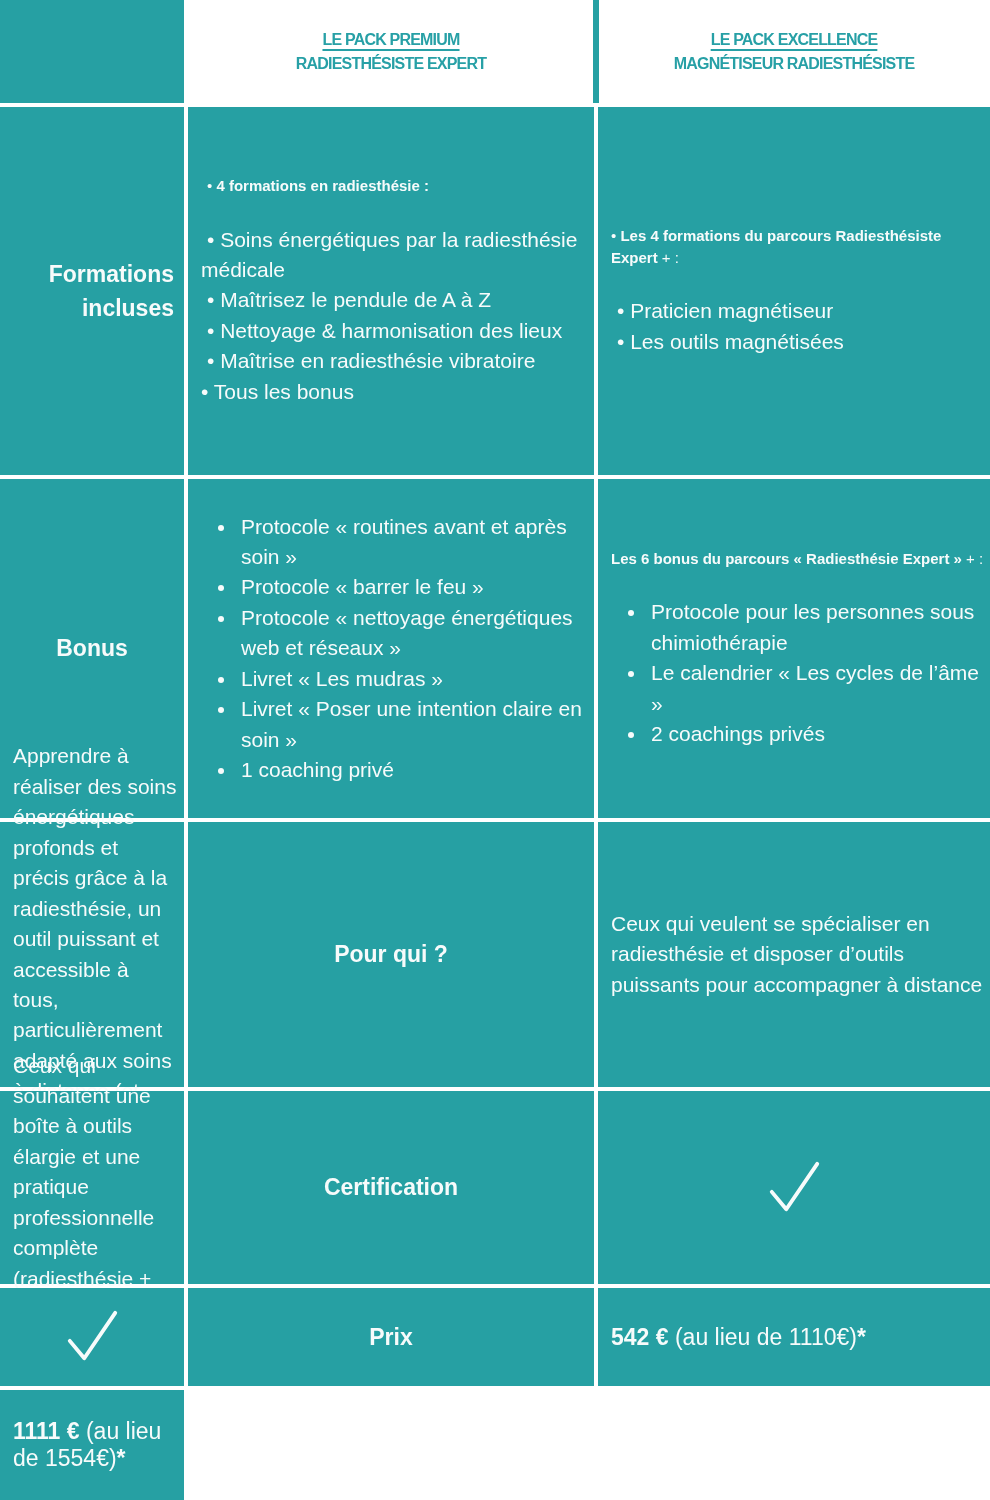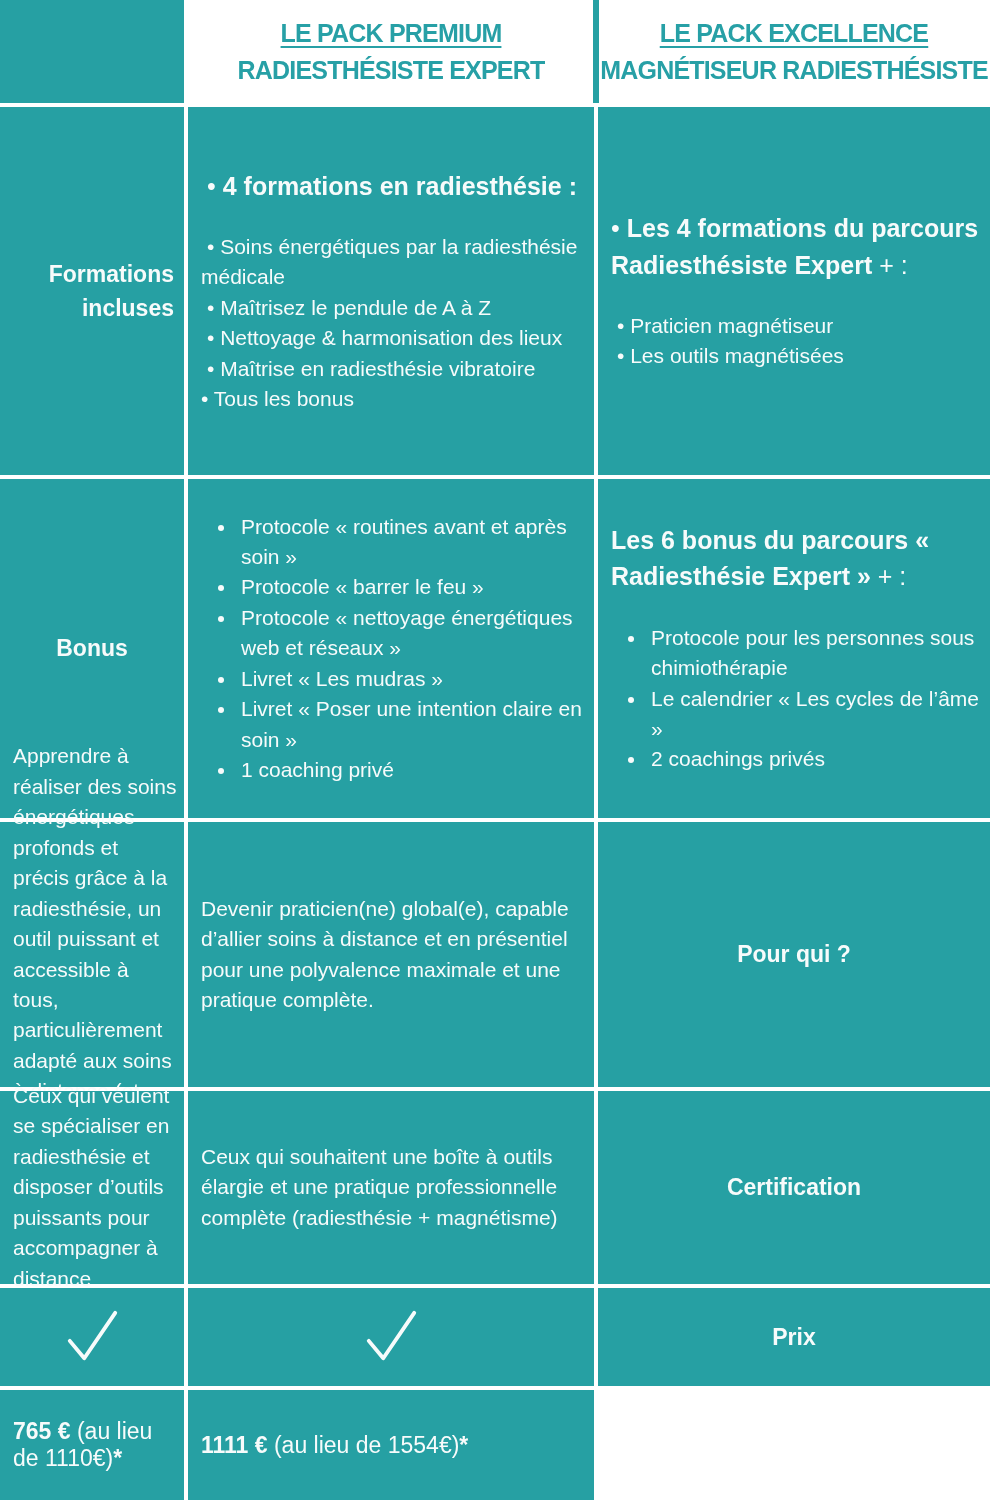--- a/index.html
+++ b/index.html
@@ -26,21 +26,21 @@
     justify-content: center;
   }
   .cell.white { background: #ffffff; }
 
   
   .hdr {
     align-items: center;
     text-align: center;
     color: #27a0a6;
     font-weight: bold;
-    font-size: 25px;
+    font-size: 16px;
     letter-spacing: -0.8px;
     line-height: 1.45;
   }
   .hdr .title { text-decoration: underline; text-underline-offset: 4px; text-decoration-thickness: 2px; }
   .hdr-divider {
     position: absolute;
     left: 593px; top: 0; width: 6px; height: 103px;
     background: #26a0a3;
   }
 
@@ -49,21 +49,21 @@
     align-items: center;
     text-align: right;
     font-weight: bold;
     font-size: 23px;
     line-height: 1.5;
     padding: 0 10px;
   }
 
   
   .content { padding: 14px 6px 14px 13px; font-size: 21px; line-height: 1.45; }
-  .content .heading { font-size: 25px; margin-bottom: 28px; }
+  .content .heading { font-size: 15px; margin-bottom: 28px; }
   .content .heading b, .content .heading .bold-part { font-weight: bold; }
   .plainbullets p { text-indent: 6px; }
   .plainbullets p::before { content: "• "; }
   .plainbullets p.flush { text-indent: 0; }
   ul.bullets { list-style: disc outside; padding-left: 36px; }
   ul.bullets li { padding-left: 4px; }
 
   
   .checkcell { align-items: center; }
   .check-icon svg { display:block; }
@@ -119,23 +119,20 @@
     <ul class="bullets">
       <li>Protocole pour les personnes sous chimiothérapie</li>
       <li>Le calendrier « Les cycles de l’âme »</li>
       <li>2 coachings privés</li>
     </ul>
   </div>
 
   <div class="cell content">
     <p>Apprendre à réaliser des soins énergétiques profonds et précis grâce à la radiesthésie, un outil puissant et accessible à tous, particulièrement adapté aux soins à distance (et utilisable aussi en présentiel)</p>
   </div>
-  <div class="cell content">
-    <p>Devenir praticien(ne) global(e), capable d’allier soins à distance et en présentiel pour une polyvalence maximale et une pratique complète.</p>
-  </div>
 
   <div class="cell rowlabel">Pour qui ?</div>
   <div class="cell content">
     <p>Ceux qui veulent se spécialiser en radiesthésie et disposer d’outils puissants pour accompagner à distance</p>
   </div>
   <div class="cell content">
     <p>Ceux qui souhaitent une boîte à outils élargie et une pratique professionnelle complète (radiesthésie + magnétisme)</p>
   </div>
 
   <div class="cell rowlabel">Certification</div>
@@ -149,20 +146,20 @@
   <div class="cell checkcell">
     <span class="check-icon">
       <svg width="58" height="58" viewBox="0 0 60 60">
           <polyline points="7,34 22,52 54,5" fill="none" stroke="#f7fbfb" stroke-width="4" stroke-linecap="round" stroke-linejoin="round"></polyline>
         </svg>
     </span>
   </div>
 
   <div class="cell rowlabel">Prix</div>
   <div class="cell pricecell">
-    <p><span class="amount">765 €</span><span> (au lieu de 1110€)</span><span class="star">*</span></p>
+    <p><span class="amount">542 €</span><span> (au lieu de 1110€)</span><span class="star">*</span></p>
   </div>
   <div class="cell pricecell">
     <p><span class="amount">1111 €</span><span> (au lieu de 1554€)</span><span class="star">*</span></p>
   </div>
 
   <div class="hdr-divider"></div>
 </div>
 
 </body></html>

